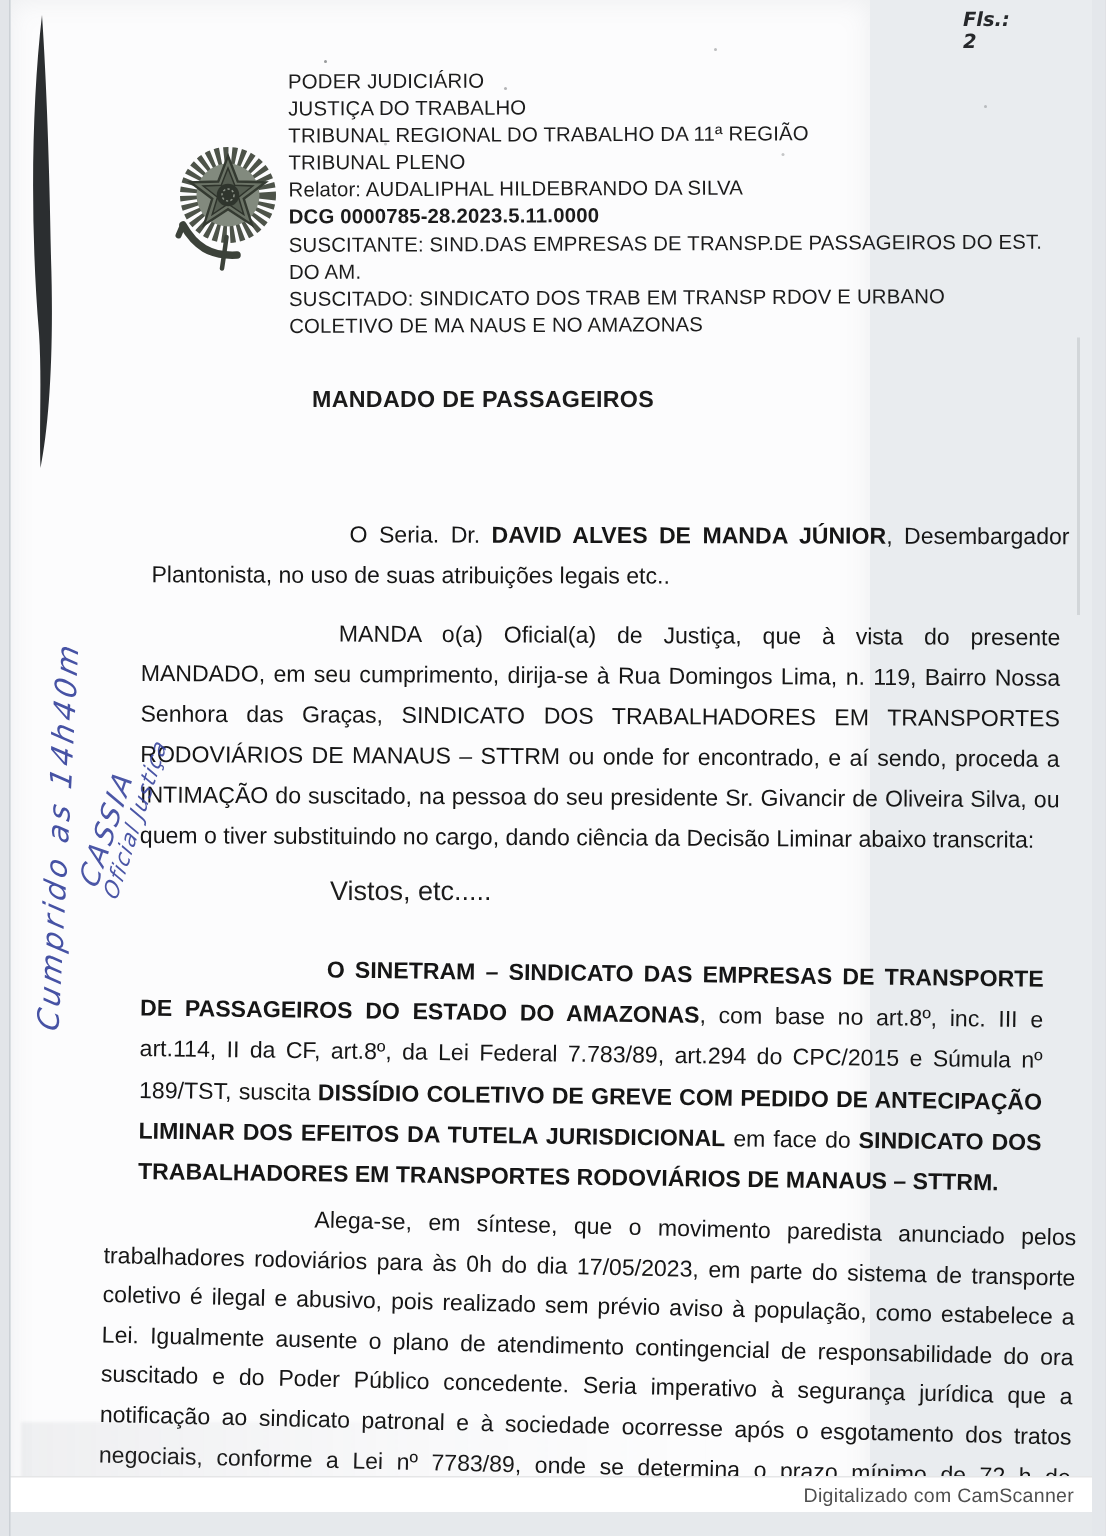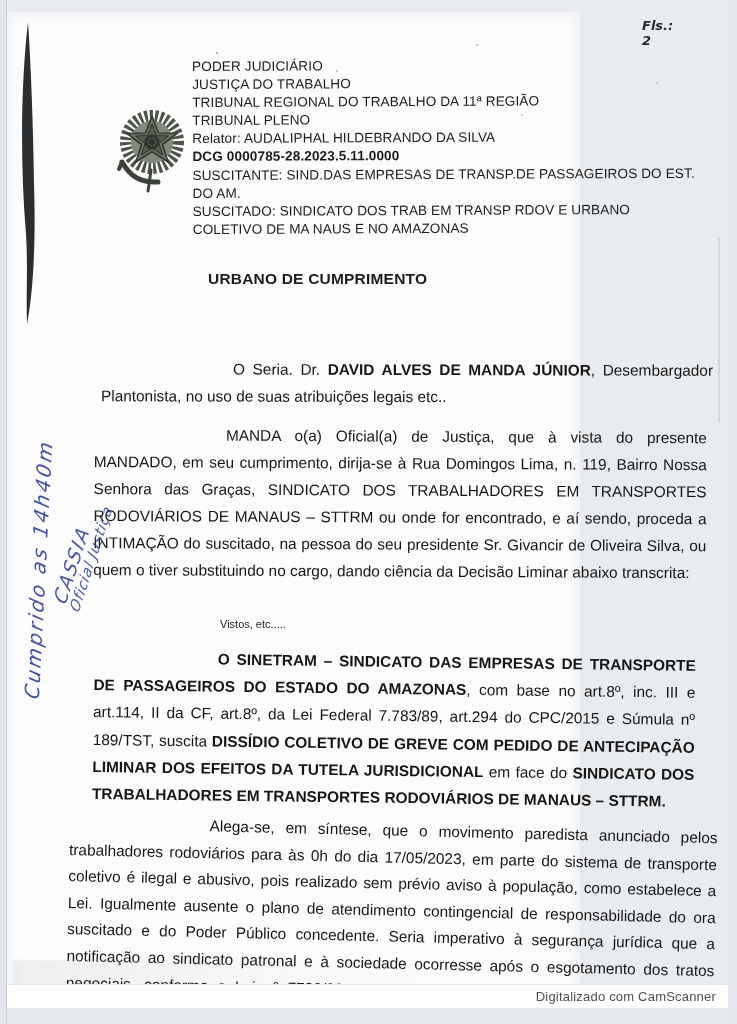--- a/index.html
+++ b/index.html
@@ -6,21 +6,20 @@
   .scan{
     position:relative; width:737px; height:1024px; margin:0 auto;
     background:#e9ecef; overflow:hidden;
     font-family:"Liberation Sans", sans-serif;
     color:#1c1c1c;
   }
   .page{
     position:absolute; left:6px; top:0; width:574px; height:1008px;
     background:#fcfcfd;
     box-shadow:inset 0 0 18px rgba(120,128,136,.12);
-    margin-top:12px;
   }
   .page-edge-right{position:absolute; right:0; top:0; width:9px; height:100%; background:#e4e7eb;}
   .fold-line{position:absolute; left:712px; top:225px; width:2px; height:185px; background:rgba(95,100,108,.16);}
   .shade-band{
     position:absolute; left:8px; top:948px; width:470px; height:54px;
     background:linear-gradient(90deg, rgba(120,126,134,.10), rgba(120,126,134,.03) 55%, transparent);
     filter:blur(1px);
   }
   .specks{position:absolute; left:210px; top:40px; width:2px; height:2px; background:rgba(70,72,75,.55); border-radius:50%;
     box-shadow:120px 18px 0 rgba(70,72,75,.4), 260px -8px 0 rgba(70,72,75,.35), 305px 62px 0 rgba(70,72,75,.3),
@@ -43,21 +42,21 @@
     position:absolute; left:202px; top:258px;
     font-weight:bold; font-size:15.5px; letter-spacing:.2px;
   }
   .para{
     position:absolute; font-size:15.4px; line-height:27px;
     text-align:justify; color:#161616;
   }
   .b{font-weight:bold;}
   .para-salutation{left:95px; top:329px; width:612px; text-indent:132px; transform:rotate(.15deg);}
   .para-mandate{left:88px; top:394px; width:613px; text-indent:132px; transform:rotate(.3deg); transform-origin:0 0;}
-  .vistos{position:absolute; left:214px; top:606px; font-size:11px;}
+  .vistos{position:absolute; left:214px; top:584px; font-size:18px;}
   .para-sinetram{left:88px; top:617px; width:602px; text-indent:124px; transform:rotate(.75deg); transform-origin:0 0; line-height:27.2px;}
   .para-alega{left:64px; top:783px; width:648px; text-indent:140px; transform:rotate(1.35deg); transform-origin:0 0; line-height:26.6px;}
   .hw{
     position:absolute; font-family:"DejaVu Sans", sans-serif; font-style:italic;
     white-space:nowrap; transform-origin:0 0;
   }
   .hw-line1{
     left:14px; top:684px; transform:rotate(-87deg) skewX(-10deg);
     font-size:20px; letter-spacing:2.4px; opacity:.9;
   }
@@ -107,21 +106,21 @@
       <div class="hline">PODER JUDICIÁRIO</div>
       <div class="hline">JUSTIÇA DO TRABALHO</div>
       <div class="hline">TRIBUNAL REGIONAL DO TRABALHO DA 11ª REGIÃO</div>
       <div class="hline">TRIBUNAL PLENO</div>
       <div class="hline">Relator: AUDALIPHAL HILDEBRANDO DA SILVA</div>
       <div class="case-number">DCG 0000785-28.2023.5.11.0000</div>
       <div>SUSCITANTE: SIND.DAS EMPRESAS DE TRANSP.DE PASSAGEIROS DO EST. DO AM.</div>
       <div>SUSCITADO: SINDICATO DOS TRAB EM TRANSP RDOV E URBANO COLETIVO DE MA NAUS E NO AMAZONAS</div>
     </div>
 
-    <div class="doc-title">URBANO DE CUMPRIMENTO</div>
+    <div class="doc-title">MANDADO DE PASSAGEIROS</div>
 
     <p class="para para-salutation"><span>O Seria. Dr. </span><span class="b">DAVID ALVES DE MANDA JÚNIOR</span><span>, Desembargador Plantonista, no uso de suas atribuições legais etc..</span></p>
 
     <p class="para para-mandate">MANDA o(a) Oficial(a) de Justiça, que à vista do presente MANDADO, em seu cumprimento, dirija-se à Rua Domingos Lima, n. 119, Bairro Nossa Senhora das Graças, SINDICATO DOS TRABALHADORES EM TRANSPORTES RODOVIÁRIOS DE MANAUS – STTRM ou onde for encontrado, e aí sendo, proceda a INTIMAÇÃO do suscitado, na pessoa do seu presidente Sr. Givancir de Oliveira Silva, ou quem o tiver substituindo no cargo, dando ciência da Decisão Liminar abaixo transcrita:</p>
 
     <div class="vistos">Vistos, etc.....</div>
 
     <p class="para para-sinetram"><span class="b">O SINETRAM – SINDICATO DAS EMPRESAS DE TRANSPORTE DE PASSAGEIROS DO ESTADO DO AMAZONAS</span><span>, com base no art.8º, inc. III e art.114, II da CF, art.8º, da Lei Federal 7.783/89, art.294 do CPC/2015 e Súmula nº 189/TST, suscita </span><span class="b">DISSÍDIO COLETIVO DE GREVE COM PEDIDO DE ANTECIPAÇÃO LIMINAR DOS EFEITOS DA TUTELA JURISDICIONAL</span><span> em face do </span><span class="b">SINDICATO DOS TRABALHADORES EM TRANSPORTES RODOVIÁRIOS DE MANAUS – STTRM.</span></p>
 
     <p class="para para-alega">Alega-se, em síntese, que o movimento paredista anunciado pelos trabalhadores rodoviários para às 0h do dia 17/05/2023, em parte do sistema de transporte coletivo é ilegal e abusivo, pois realizado sem prévio aviso à população, como estabelece a Lei. Igualmente ausente o plano de atendimento contingencial de responsabilidade do ora suscitado e do Poder Público concedente. Seria imperativo à segurança jurídica que a notificação ao sindicato patronal e à sociedade ocorresse após o esgotamento dos tratos negociais, conforme a Lei nº 7783/89, onde se determina o prazo mínimo de 72 h de antecedência em relação ao início da paralisação.</p>

